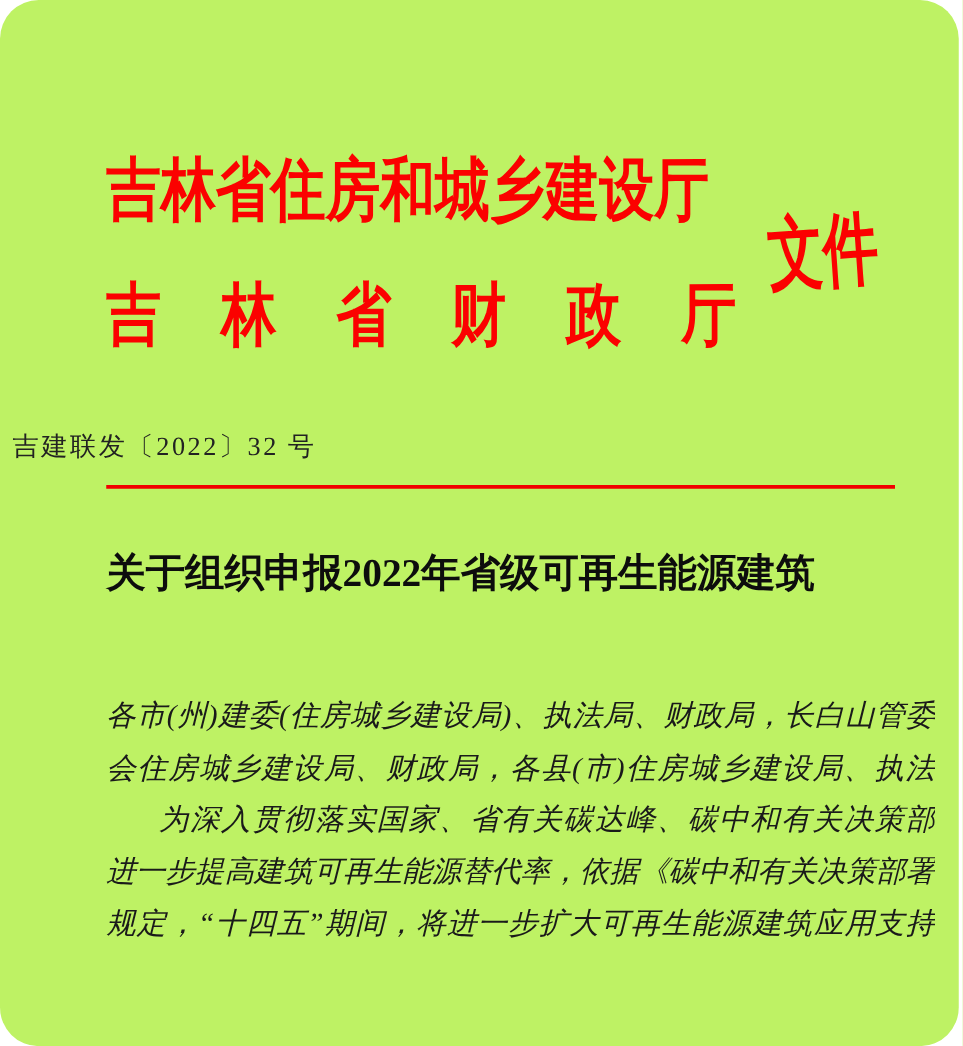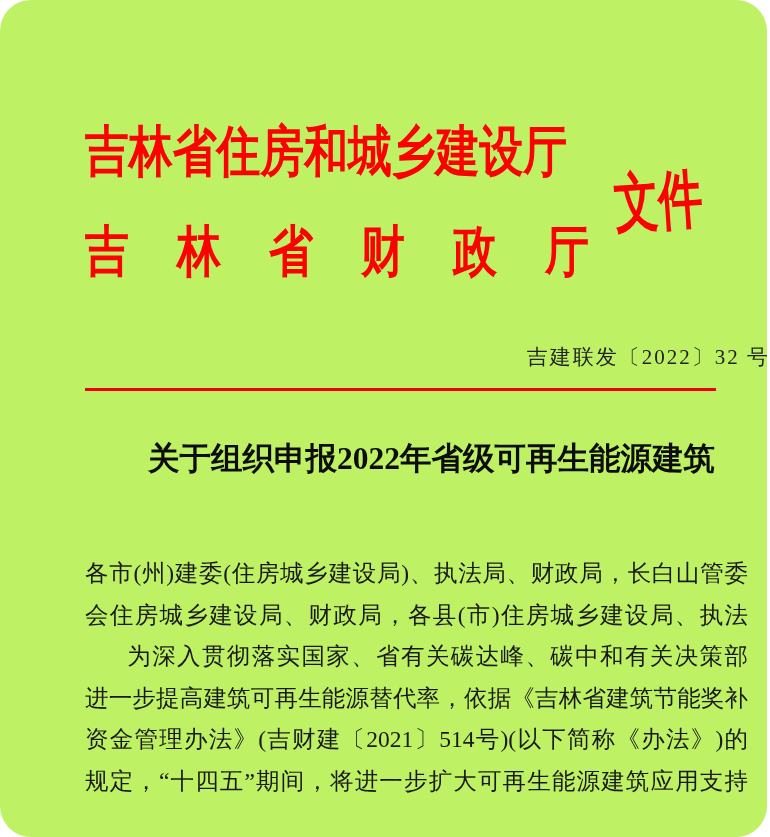--- a/index.html
+++ b/index.html
@@ -55,21 +55,21 @@
     transform: rotate(-4deg) scaleX(0.69);
     transform-origin: left top;
   }
 
   
   .doc-number {
     position: absolute;
     left: 10px;
     top: 343px;
     width: 760px;
-    text-align: right;
+    text-align: left;
     font-size: 21px;
     letter-spacing: 2px;
     color: #222222;
     white-space: nowrap;
   }
 
   
   .red-rule {
     position: absolute;
     left: 85px;
@@ -78,21 +78,21 @@
     height: 3px;
     background: #f10000;
   }
 
   
   .doc-title {
     position: absolute;
     left: 85px;
     top: 437px;
     width: 630px;
-    text-align: right;
+    text-align: left;
     font-size: 31.5px;
     line-height: 43.5px;
     font-weight: 700;
     color: #0d0d0d;
   }
 
   
   .doc-body {
     position: absolute;
     left: 85px;
@@ -105,20 +105,21 @@
     height: 41.6px;
     line-height: 41.6px;
     white-space: nowrap;
   }
   .doc-body .jline {
     white-space: normal;
     text-align: justify;
     text-align-last: justify;
     text-justify: inter-character;
     overflow: hidden;
+    font-style: italic;
   }
   .doc-body .indent {
     text-indent: 1.8em;
   }
 </style>
 </head>
 <body>
 
 <div class="page">
 
@@ -133,18 +134,17 @@
   <div class="red-rule"></div>
 
   <div class="doc-title">
     <div>关于组织申报2022年省级可再生能源建筑</div>
   </div>
 
   <div class="doc-body">
     <div class="line jline">各市(州)建委(住房城乡建设局)、执法局、财政局，长白山管委</div>
     <div class="line jline">会住房城乡建设局、财政局，各县(市)住房城乡建设局、执法局、</div>
     <div class="line jline indent">为深入贯彻落实国家、省有关碳达峰、碳中和有关决策部署，</div>
-    <div class="line jline">进一步提高建筑可再生能源替代率，依据《吉林省建筑节能奖补</div>
-    <div class="line jline">资金管理办法》(吉财建〔2021〕514号)(以下简称《办法》)的</div>
+    <div class="line jline">进一步提高建筑可再生能源替代率，依据《碳中和有关决策部署</div>
     <div class="line jline">规定，“十四五”期间，将进一步扩大可再生能源建筑应用支持</div>
   </div>
 
 </div>
 
 </body></html>

